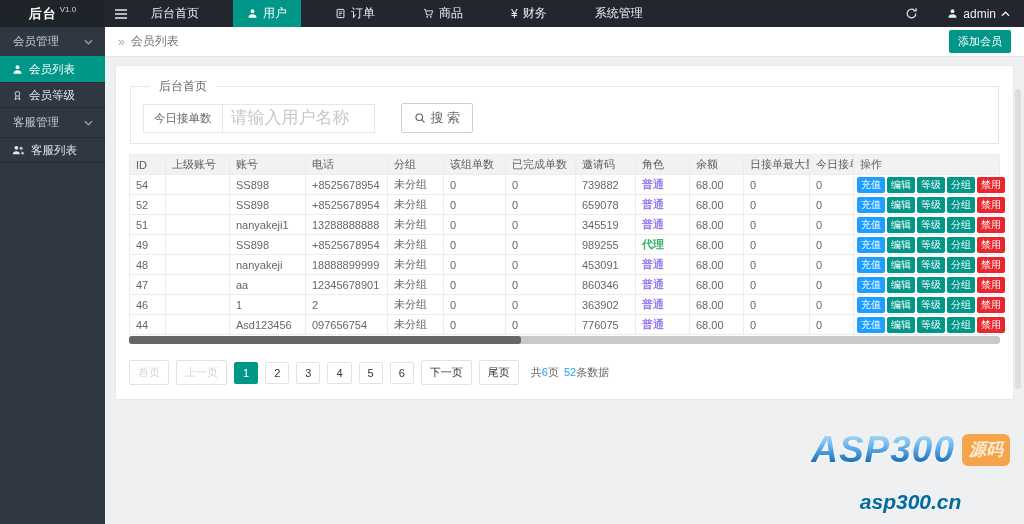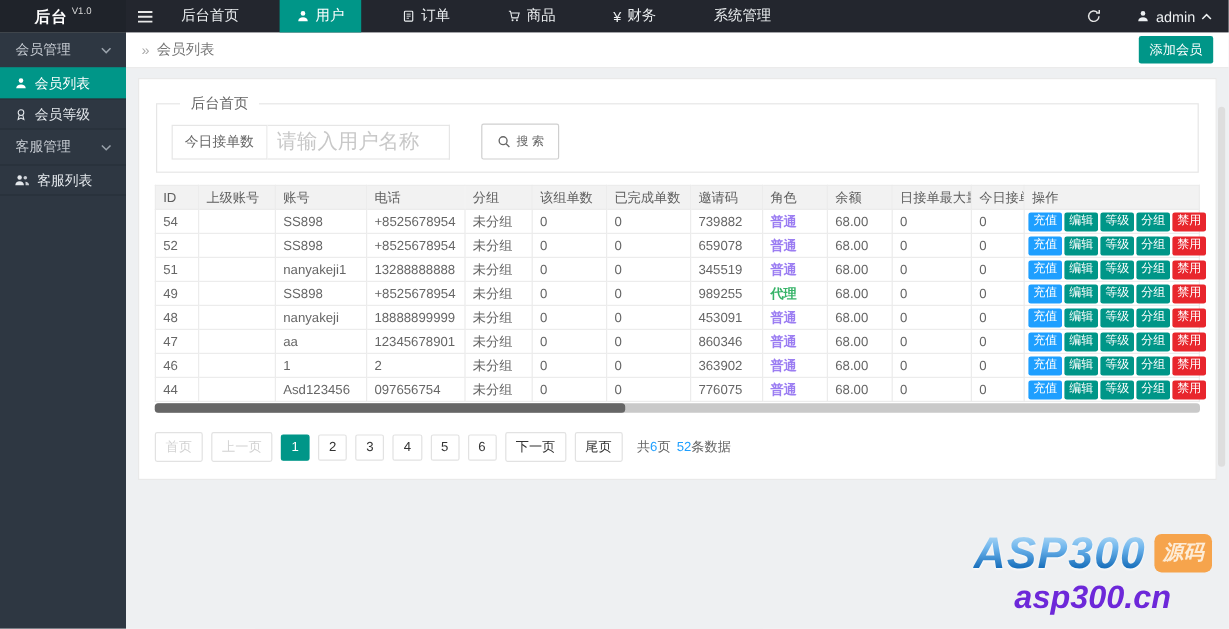--- a/index.html
+++ b/index.html
@@ -37,21 +37,21 @@
   .crumb-label { color:#777; }
   .add-btn { margin-left:auto; background:#009688; border:none; color:#fff; font-size:11px; padding:4px 9px; border-radius:2px; cursor:pointer; }
   .card { margin:8px 10px; background:#fff; border:1px solid #e9e9e9; padding:10px 13px 14px; position:relative; }
   
   .search-box { border:1px solid #e6e6e6; padding:5px 12px 10px; margin:2px 1px 0; }
   .search-box legend { font-size:12px; color:#666; padding:0 9px; margin-left:7px; }
   .search-row { display:flex; align-items:center; margin-top:3px; }
   .field-label { border:1px solid #e6e6e6; height:29px; display:flex; align-items:center; padding:0 10px; font-size:11.5px; color:#666; background:#fff; }
   .search-input { border:1px solid #e6e6e6; border-left:none; height:29px; width:152px; padding:0 8px; font-size:17px; color:#333; outline:none; }
   .search-input::placeholder { color:#c8c8c8; }
-  .search-btn { margin-left:26px; height:30px; padding:0 12px; border:1px solid #cfcfcf; background:#fff; color:#666; font-size:10px; display:flex; align-items:center; gap:5px; border-radius:2px; cursor:pointer; }
+  .search-btn { margin-left:26px; height:30px; padding:0 12px; border:1px solid #cfcfcf; background:#fff; color:#666; font-size:13px; display:flex; align-items:center; gap:5px; border-radius:2px; cursor:pointer; }
   
   .data-table { width:100%; border-collapse:collapse; margin-top:10px; table-layout:fixed; font-size:11px; color:#666; }
   .data-table th, .data-table td { border:1px solid #ececec; padding:0 6px; height:20px; text-align:left; font-weight:normal; white-space:nowrap; overflow:hidden; }
   .data-table th { background:#f2f2f2; color:#5d5d5d; }
   .data-table td.actions { padding:1px 3px; overflow:visible; }
   .act { display:inline-block; padding:2px 4px; margin-right:2px; border-radius:2px; color:#fff; font-size:10px; cursor:pointer; line-height:1.2; }
   
   .hscroll { position:relative; height:8px; background:#c9c9c9; border-radius:3px; margin-top:1px; cursor:pointer; }
   .hscroll-thumb { position:absolute; left:0; top:0; height:8px; width:45%; background:#666; border-radius:3px; }
   
@@ -65,21 +65,21 @@
   .pager-summary .num { color:#1E9FFF; }
   .pager-summary .gap { display:inline-block; width:5px; }
   
   .watermark { position:absolute; right:14px; bottom:10px; font-style:italic; text-align:center; }
   .wm-row { display:flex; align-items:center; gap:7px; justify-content:center; }
   .wm-brand { font-size:37px; font-weight:bold; letter-spacing:1px;
     background:linear-gradient(180deg,#cdeafa 0%,#6db4ec 40%,#1a71bd 78%,#0d5ca3 100%);
     -webkit-background-clip:text; background-clip:text; color:transparent;
     filter:drop-shadow(0 1px 1px rgba(255,255,255,.9)); }
   .wm-badge { background:#F6A44C; color:#fdecd6; font-size:17px; font-weight:bold; padding:4px 7px 5px; border-radius:6px; }
-  .wm-domain { font-size:27px; font-weight:bold; color:#6d28d9; margin-top:1px; }
+  .wm-domain { font-size:21px; font-weight:bold; color:#0369a1; margin-top:19px; }
   svg { display:block; }
 </style>
 </head>
 <body>
 
 <div class="topbar">
   <div class="logo">
     <span class="brand">后台</span>
     <span class="ver">V1.0</span>
   </div>

